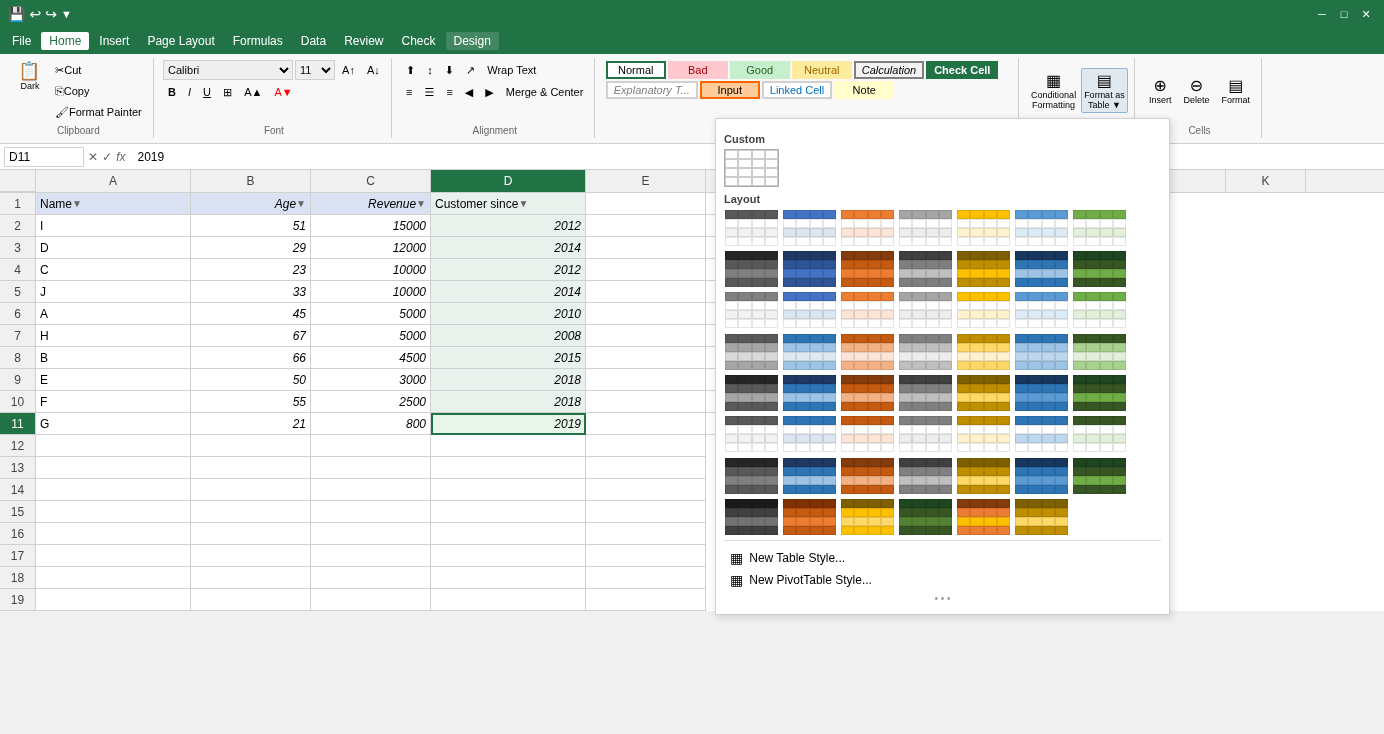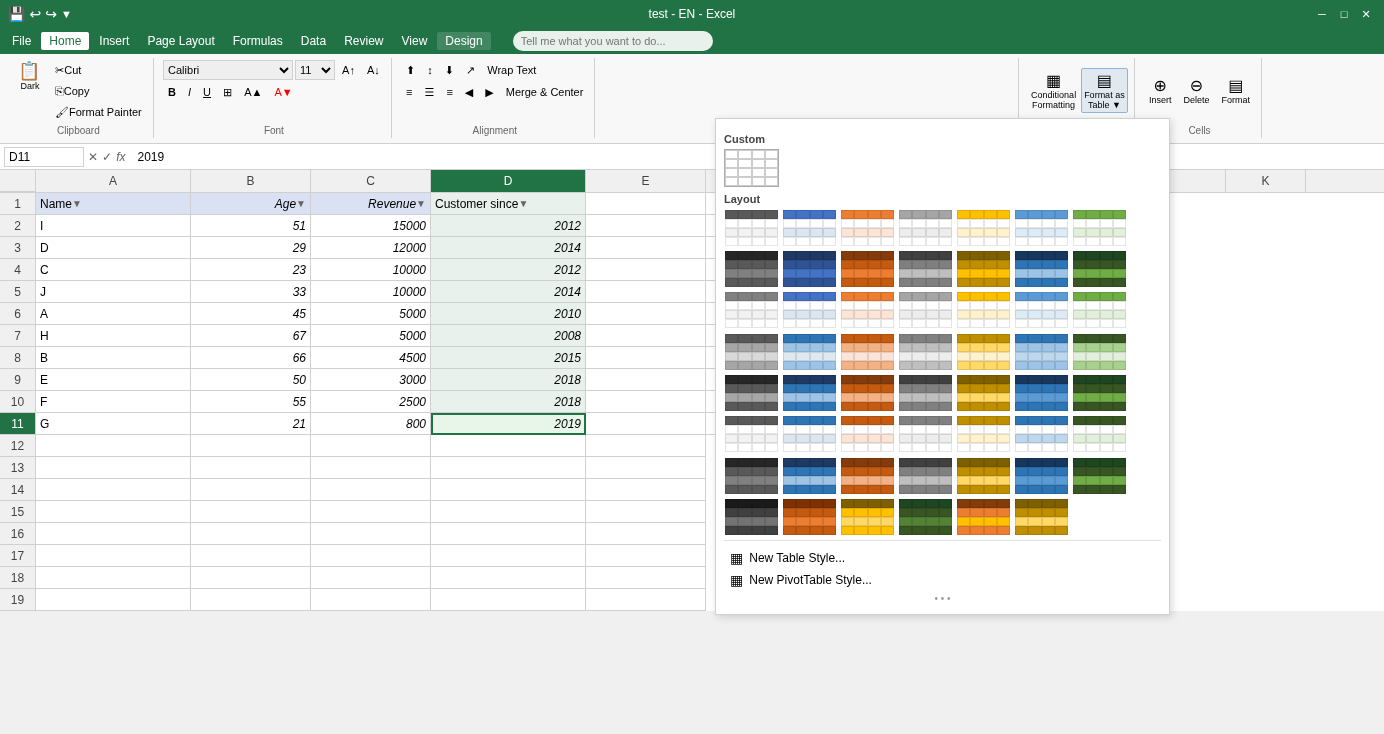--- a/index.html
+++ b/index.html
@@ -273,41 +273,37 @@
 </head>
 <body>
 
 <div id="title-bar">
   <div style="display:flex;align-items:center;gap:4px;">
     <span style="font-size:14px;">💾</span>
     <span style="font-size:14px;">↩</span>
     <span style="font-size:14px;">↪</span>
     <span style="font-size:11px;">▼</span>
   </div>
-  <div class="title">test - EN - Excel</div>
   <div class="win-controls">
     <button class="win-btn">─</button>
     <button class="win-btn">□</button>
     <button class="win-btn">✕</button>
   </div>
 </div>
 
 <div id="menu-bar">
   <div class="menu-item">File</div>
   <div class="menu-item active">Home</div>
   <div class="menu-item">Insert</div>
   <div class="menu-item">Page Layout</div>
   <div class="menu-item">Formulas</div>
   <div class="menu-item">Data</div>
   <div class="menu-item">Review</div>
-  <div class="menu-item">View</div>
+  <div class="menu-item">Check</div>
   <div class="menu-item" style="background:rgba(255,255,255,0.15);">Design</div>
-  <div style="flex:1; display:flex; align-items:center; margin-left:20px;">
-    <input type="text" style="width: 200px; height: 20px; border: none; border-radius: 10px; padding: 0px 8px; font-size: 11px; background: rgba(255, 255, 255, 0.9);" placeholder="Tell me what you want to do...">
-  </div>
 </div>
 
 <div id="ribbon">
   
   <div class="ribbon-section">
     <div style="display:flex;align-items:flex-start;height:60px;">
       <button class="ribbon-btn" style="min-width:40px;">
         <span class="btn-icon">📋</span>
         <span class="btn-label">Dark</span>
       </button>
@@ -356,20 +352,32 @@
       <button class="ribbon-btn-small">▶</button>
       <button class="ribbon-btn-small">Merge &amp; Center</button>
     </div>
     <span class="ribbon-section-label">Alignment</span>
   </div>
 
   
 
   
   <div class="ribbon-section" style="min-width:420px;border-right:1px solid #d0d0d0;">
+    <div style="display:flex;flex-wrap:wrap;width:400px;margin-bottom:14px;">
+      <div class="style-cell style-normal">Normal</div>
+      <div class="style-cell style-bad">Bad</div>
+      <div class="style-cell style-good">Good</div>
+      <div class="style-cell style-neutral">Neutral</div>
+      <div class="style-cell style-calculation">Calculation</div>
+      <div class="style-cell style-check-cell">Check Cell</div>
+      <div class="style-cell style-explanatory">Explanatory T...</div>
+      <div class="style-cell style-input">Input</div>
+      <div class="style-cell style-linked">Linked Cell</div>
+      <div class="style-cell style-note">Note</div>
+    </div>
     <span class="ribbon-section-label">Styles</span>
   </div>
 
   
   <div class="ribbon-section">
     <div style="display:flex;gap:2px;align-items:center;height:60px;">
       <button class="ribbon-btn" style="font-size:10px;padding:2px;">
         <span style="font-size:16px;">▦</span>
         <span style="font-size:9px;">Conditional<br>Formatting</span>
       </button>

